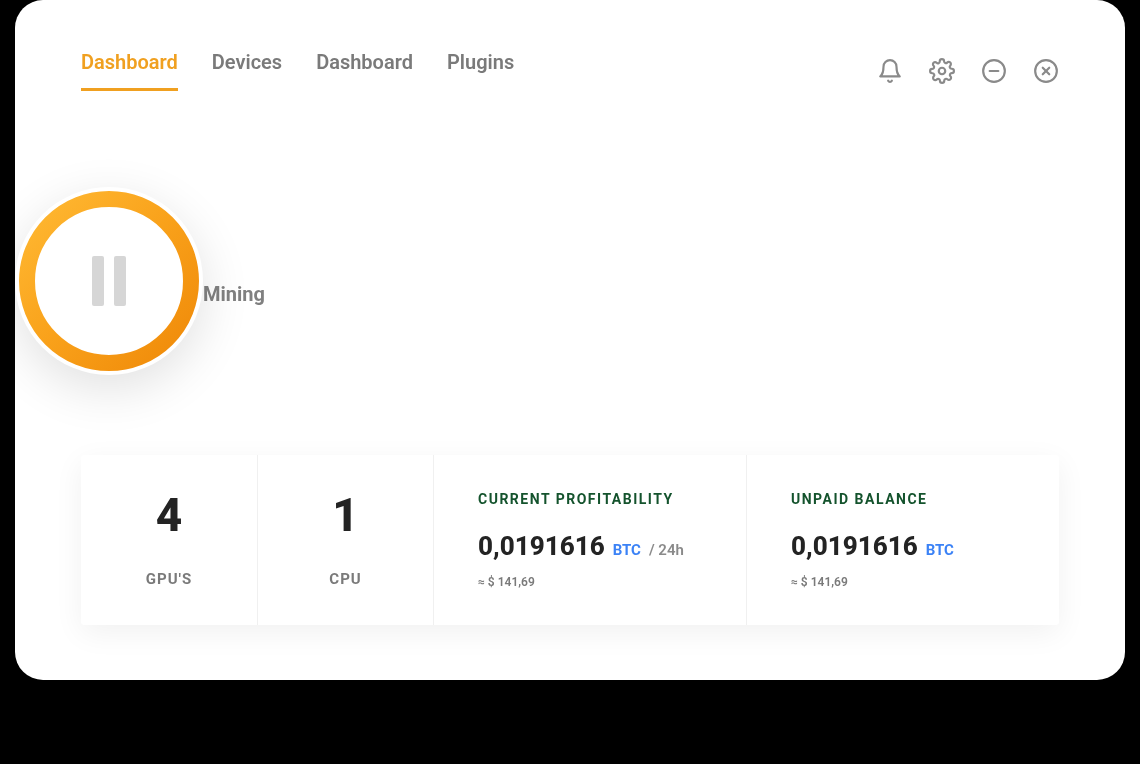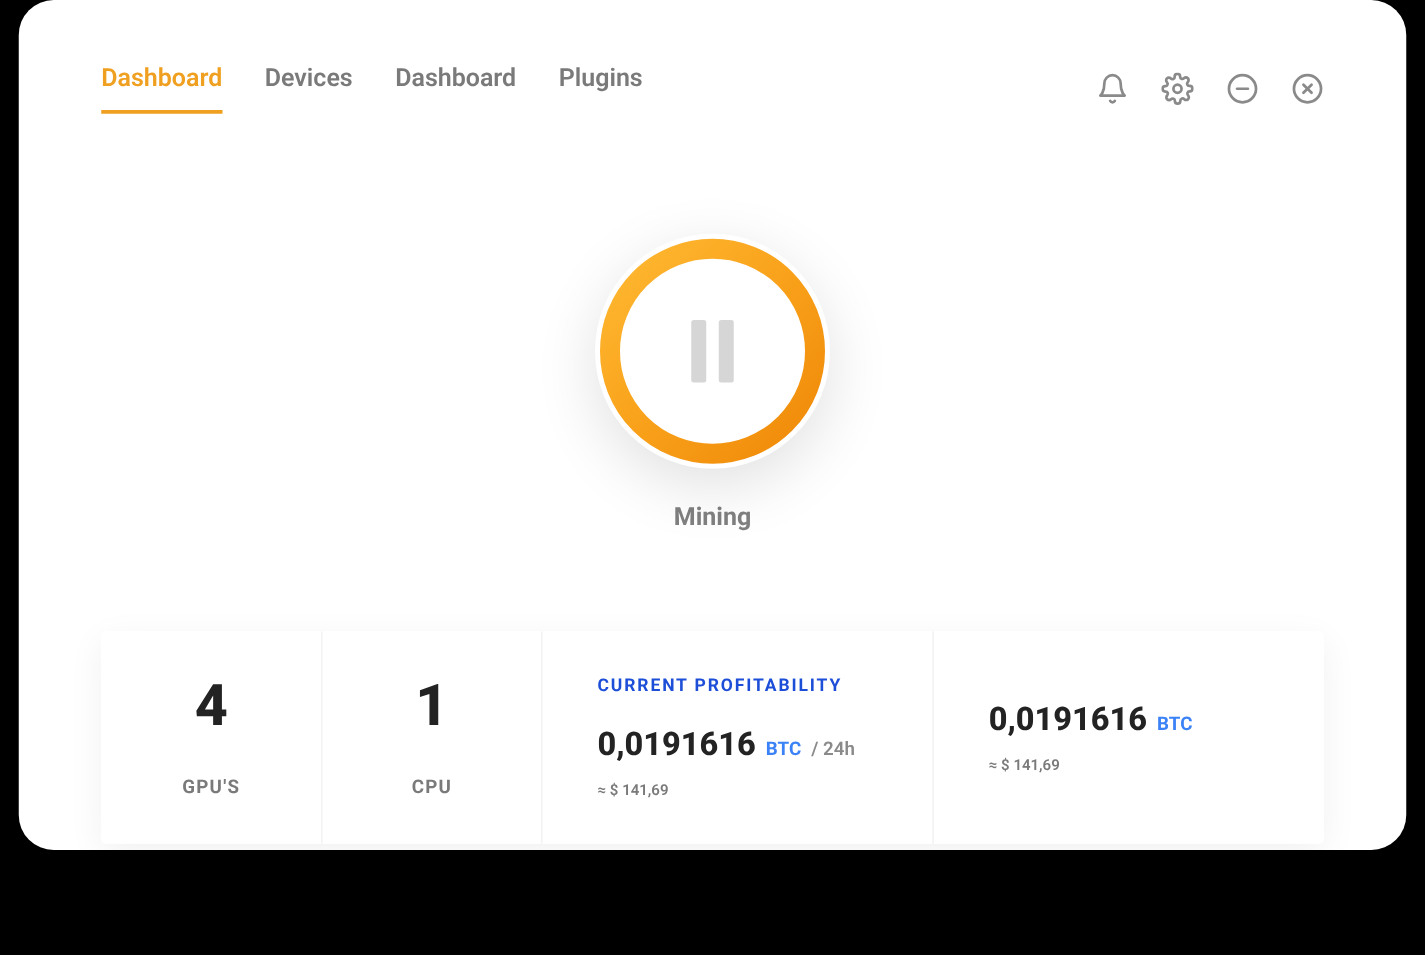--- a/index.html
+++ b/index.html
@@ -52,21 +52,21 @@
     color: #8a8a8a;
     cursor: pointer;
     display: flex;
     align-items: center;
     justify-content: center;
   }
   .icon-btn svg { width: 100%; height: 100%; }
 
   .center {
     display: flex;
-    flex-direction: column;
+    flex-direction: row;
     align-items: center;
     margin-top: 96px;
     text-align: center;
   }
   .ring-wrap {
     position: relative;
     width: 188px;
     height: 188px;
     border-radius: 50%;
     box-shadow: 0 14px 50px rgba(0,0,0,0.12);
@@ -129,21 +129,21 @@
     color: #7a7a7a;
   }
   .card-wide {
     flex: 1;
     padding: 36px 44px;
   }
   .card-wide .section-label {
     font-size: 14px;
     font-weight: 700;
     letter-spacing: 1.5px;
-    color: #1d4ed8;
+    color: #14532d;
     margin-bottom: 24px;
   }
   .card-wide .value-row {
     display: flex;
     align-items: baseline;
     gap: 8px;
     margin-bottom: 14px;
   }
   .card-wide .value {
     font-size: 26px;
@@ -245,20 +245,21 @@
       <div class="section-label">CURRENT PROFITABILITY</div>
       <div class="value-row">
         <span class="value">0,0191616</span>
         <span class="unit">BTC</span>
         <span class="per">/ 24h</span>
       </div>
       <div class="approx">≈ $ 141,69</div>
     </div>
 
     <div class="stat-card card-wide">
+      <div class="section-label">UNPAID BALANCE</div>
       <div class="value-row">
         <span class="value">0,0191616</span>
         <span class="unit">BTC</span>
       </div>
       <div class="approx">≈ $ 141,69</div>
     </div>
 
   </div>
 
 </div>

